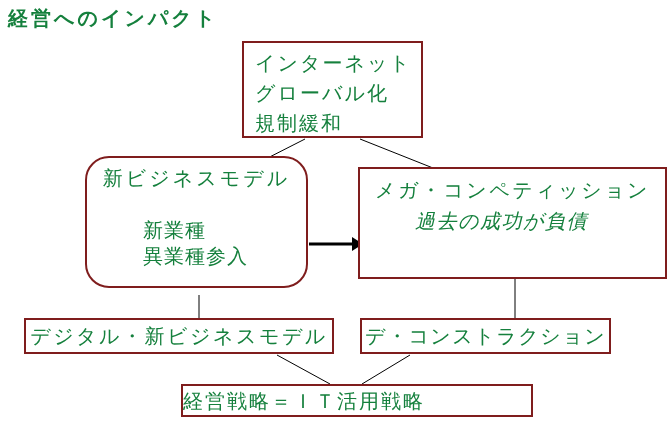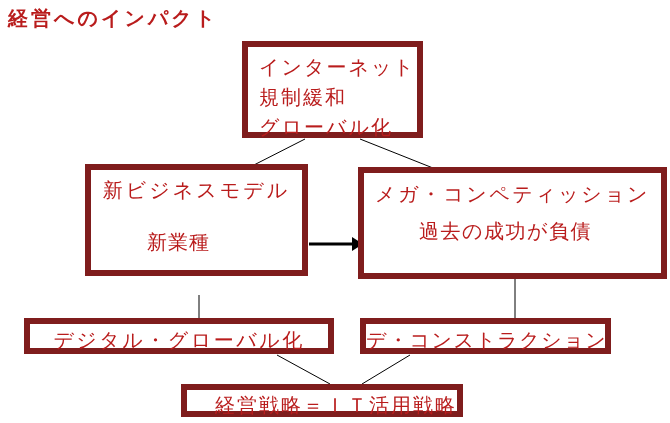--- a/index.html
+++ b/index.html
@@ -5,21 +5,21 @@
   html, body {
     margin: 0;
     padding: 0;
     background: #ffffff;
   }
   .canvas {
     position: relative;
     width: 670px;
     height: 423px;
     background: #ffffff;
-    color: #b91c1c;
+    color: #15803d;
     font-family: "Liberation Serif", "DejaVu Serif", serif;
     overflow: hidden;
   }
   .connectors {
     position: absolute;
     left: 0; top: 0;
     width: 670px;
     height: 423px;
     pointer-events: none;
   }
@@ -28,36 +28,36 @@
     left: 8px;
     top: 5px;
     font-family: "Liberation Sans", "DejaVu Sans", sans-serif;
     font-weight: bold;
     font-size: 20px;
     letter-spacing: 3px;
     white-space: nowrap;
   }
   .box {
     position: absolute;
-    border: 6px solid #7f1d1d;
+    border: 2px solid #7f1d1d;
     box-sizing: border-box;
     background: #ffffff;
     font-size: 20px;
     white-space: nowrap;
   }
   .box-drivers {
     left: 242px; top: 41px;
     width: 181px; height: 97px;
     padding: 5px 0 0 11px;
     line-height: 30px;
     letter-spacing: 2px;
   }
   .box-nbm {
-    left: 85px; top: 164px;
-    width: 223px; height: 112px;
+    left: 85px; top: 156px;
+    width: 223px; height: 132px; border-radius: 24px;
   }
   .box-mega {
     left: 358px; top: 167px;
     width: 309px; height: 112px;
   }
   .box-nbm .box-title {
     margin-top: 7px;
     text-align: center;
     letter-spacing: 3px;
   }
@@ -66,44 +66,45 @@
     text-align: center;
     letter-spacing: 2.5px;
   }
   .box-nbm .box-items {
     margin-top: 25px;
     padding-left: 56px;
     line-height: 26px;
     letter-spacing: 1px;
   }
   .box-mega .box-items {
-    margin-top: 10px;
+    margin-top: 4px;
     padding-left: 55px;
     line-height: 27px;
     letter-spacing: 1.5px;
+    font-style: italic;
   }
   .box-digital {
     left: 24px; top: 318px;
     width: 310px; height: 36px;
     line-height: 33px;
     text-align: center;
     letter-spacing: 2.5px;
   }
   .box-decon {
     left: 360px; top: 318px;
     width: 251px; height: 36px;
     line-height: 33px;
     text-align: center;
     letter-spacing: 1.5px;
   }
   .box-strategy {
     left: 181px; top: 384px;
-    width: 282px; height: 33px;
+    width: 352px; height: 33px;
     line-height: 30px;
-    text-align: right;
+    text-align: left;
     letter-spacing: 2px;
   }
 </style>
 </head>
 <body>
 
 <div class="canvas">
 
   <svg class="connectors" viewBox="0 0 670 423" xmlns="http://www.w3.org/2000/svg">
     <line x1="305" y1="139" x2="250" y2="167" stroke="#000000" stroke-width="1"></line>
@@ -113,37 +114,38 @@
     <line x1="199" y1="295" x2="199" y2="318" stroke="#000000" stroke-width="1"></line>
     <line x1="515" y1="279" x2="515" y2="318" stroke="#000000" stroke-width="1"></line>
     <line x1="277" y1="355" x2="330" y2="384" stroke="#000000" stroke-width="1"></line>
     <line x1="410" y1="355" x2="362" y2="384" stroke="#000000" stroke-width="1"></line>
   </svg>
 
   <div class="diagram-title">経営へのインパクト</div>
 
   <div class="box box-drivers">
     <div>インターネット</div>
+    <div>グローバル化</div>
     <div>規制緩和</div>
-    <div>グローバル化</div>
   </div>
 
   <div class="box box-nbm">
     <div class="box-title">新ビジネスモデル</div>
     <div class="box-items">
       <div>新業種</div>
+      <div>異業種参入</div>
     </div>
   </div>
 
   <div class="box box-mega">
     <div class="box-title">メガ・コンペティッション</div>
     <div class="box-items">
       <div>過去の成功が負債</div>
     </div>
   </div>
 
-  <div class="box box-digital">デジタル・グローバル化</div>
+  <div class="box box-digital">デジタル・新ビジネスモデル</div>
 
   <div class="box box-decon">デ・コンストラクション</div>
 
   <div class="box box-strategy">経営戦略＝ＩＴ活用戦略</div>
 
 </div>
 
 </body></html>

